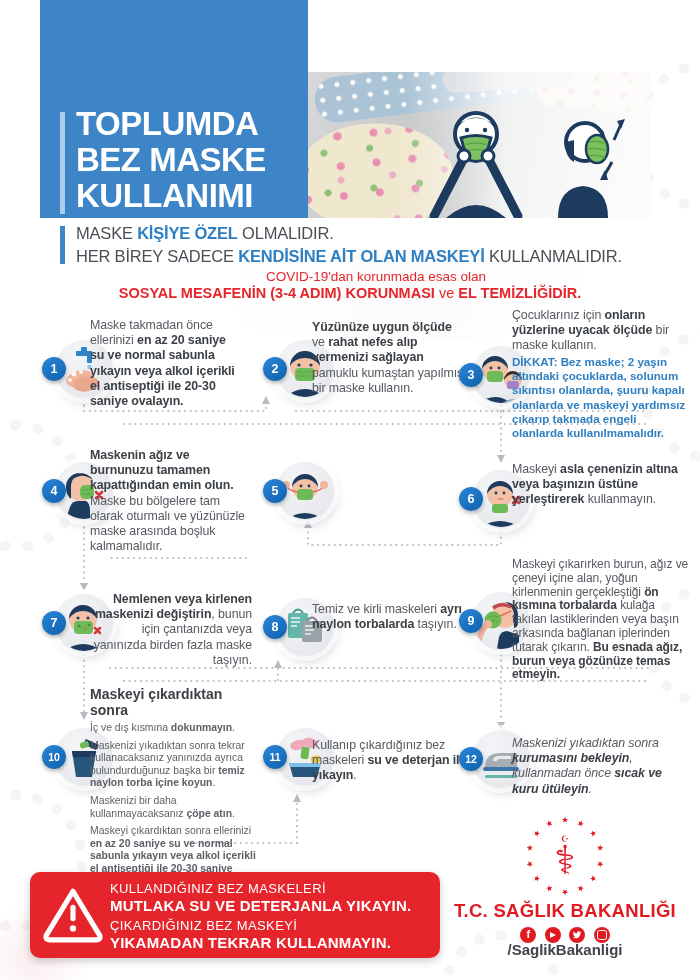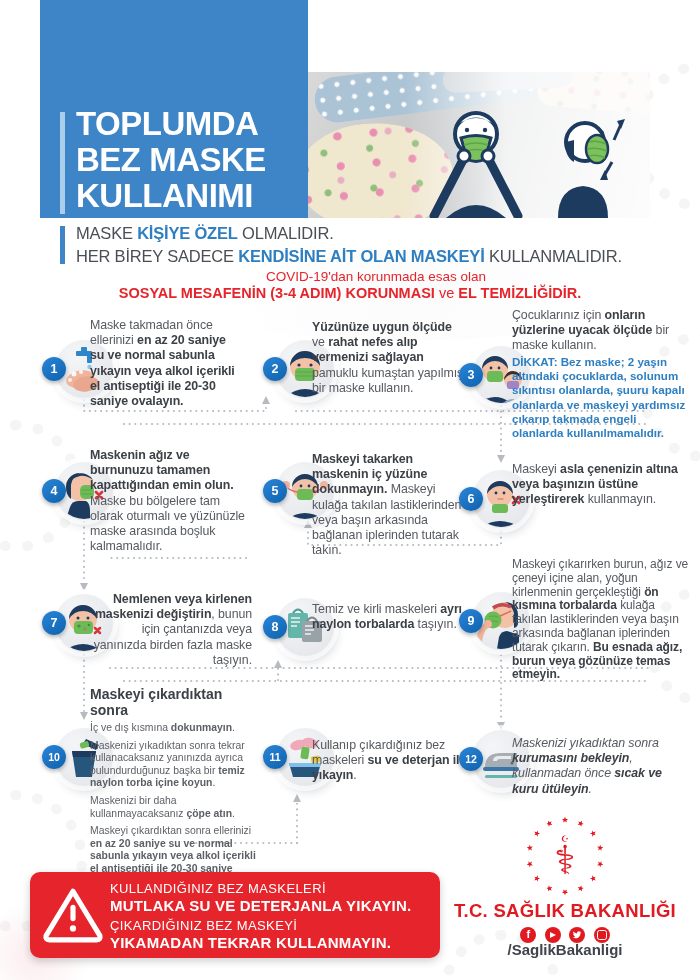--- a/index.html
+++ b/index.html
@@ -230,21 +230,20 @@
       <path d="M15 24 A13 13 0 0 1 41 24 Q36 16 28 16 Q20 16 15 24 Z" fill="#1d3a5f"></path>
       <circle cx="24" cy="23" r="1.4" fill="#1d3a5f"></circle>
         <circle cx="32" cy="23" r="1.4" fill="#1d3a5f"></circle>
       <rect x="20" y="26" width="16" height="11" rx="3.5" fill="#6dbb57"></rect>
       <path d="M20 29 Q11 27 9 23 M36 29 Q45 27 47 23" stroke="#e06a5f" stroke-width="1.6" fill="none"></path>
       <circle cx="9" cy="22" r="4" fill="#f0b39c"></circle>
         <circle cx="47" cy="22" r="4" fill="#f0b39c"></circle>
     </svg>
     <span class="num">5</span>
   </div>
-  <div class="step-text" style="left:312px;top:452px;width:160px;"><span class="b">Maskeyi takarken maskenin iç yüzüne dokunmayın.</span><span> Maskeyi kulağa takılan lastiklerinden veya başın arkasında bağlanan iplerinden tutarak takın.</span></div>
 
   <div class="icon-circle" style="left:472px;top:470px;">
     <svg viewBox="0 0 56 56">
       <path d="M8 56 Q27 44 46 56 Z" fill="#1d3a5f"></path>
       <circle cx="27" cy="23" r="13" fill="#f3c1a5"></circle>
       <path d="M14 23 A13 13 0 0 1 40 23 Q35 15 27 15 Q19 15 14 23 Z" fill="#1d3a5f"></path>
       <circle cx="23" cy="22" r="1.4" fill="#1d3a5f"></circle>
         <circle cx="31" cy="22" r="1.4" fill="#1d3a5f"></circle>
       <path d="M25 28 h5" stroke="#d08b6e" stroke-width="1.4" stroke-linecap="round"></path>
       <rect x="19" y="33" width="16" height="9" rx="3" fill="#6dbb57"></rect>

